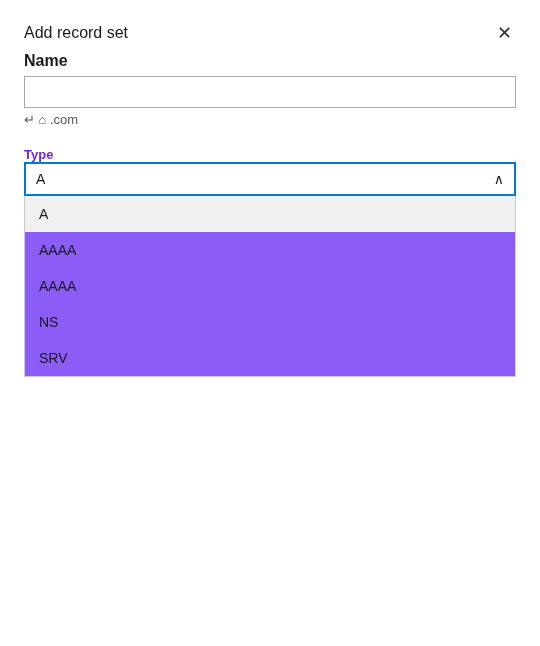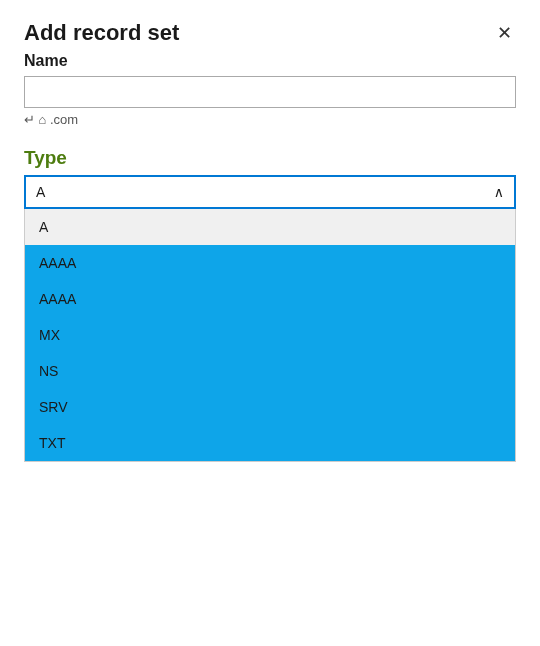--- a/index.html
+++ b/index.html
@@ -27,22 +27,22 @@
     }
 
     .panel-header {
       display: flex;
       justify-content: space-between;
       align-items: center;
       margin-bottom: 6px;
     }
 
     .panel-title {
-      font-size: 22px;
-      font-weight: 700;
+      font-size: 16px;
+      font-weight: 400;
       color: #1a1a1a;
     }
 
     .close-button {
       background: none;
       border: none;
       cursor: pointer;
       font-size: 18px;
       color: #333;
       padding: 4px;
@@ -73,24 +73,24 @@
 
     .name-suffix {
       text-align: left;
       font-size: 13px;
       color: #555;
       margin-top: 4px;
       margin-bottom: 20px;
     }
 
     .type-label {
-      font-size: 19px;
+      font-size: 13px;
       font-weight: 600;
-      color: #4d7c0f;
-      margin-bottom: 6px;
+      color: #6d28d9;
+      margin-bottom: 0;
     }
 
     .type-dropdown-selected {
       width: 100%;
       height: 34px;
       border: 2px solid #0078d4;
       background: #fff;
       display: flex;
       align-items: center;
       justify-content: space-between;
@@ -114,21 +114,21 @@
       border: 1px solid #ccc;
       border-top: none;
       background: #fff;
     }
 
     .dropdown-item {
       padding: 10px 14px;
       font-size: 14px;
       color: #1a1a1a;
       cursor: pointer;
-      background: #0ea5e9;
+      background: #8b5cf6;
     }
 
     .dropdown-item.highlighted {
       background: #f0f0f0;
     }
   </style>
 </head>
 <body>
 
 <div class="panel">
@@ -148,19 +148,17 @@
   <div class="type-dropdown-selected">
     <span>A</span>
     <span class="chevron-up">∧</span>
   </div>
 
   <div class="dropdown-list">
 
   <div class="dropdown-item highlighted">A</div>
       <div class="dropdown-item">AAAA</div>
       <div class="dropdown-item">AAAA</div>
-      <div class="dropdown-item">MX</div>
       <div class="dropdown-item">NS</div>
       <div class="dropdown-item">SRV</div>
-      <div class="dropdown-item">TXT</div>
     </div>
 
 </div>
 
 </body></html>

